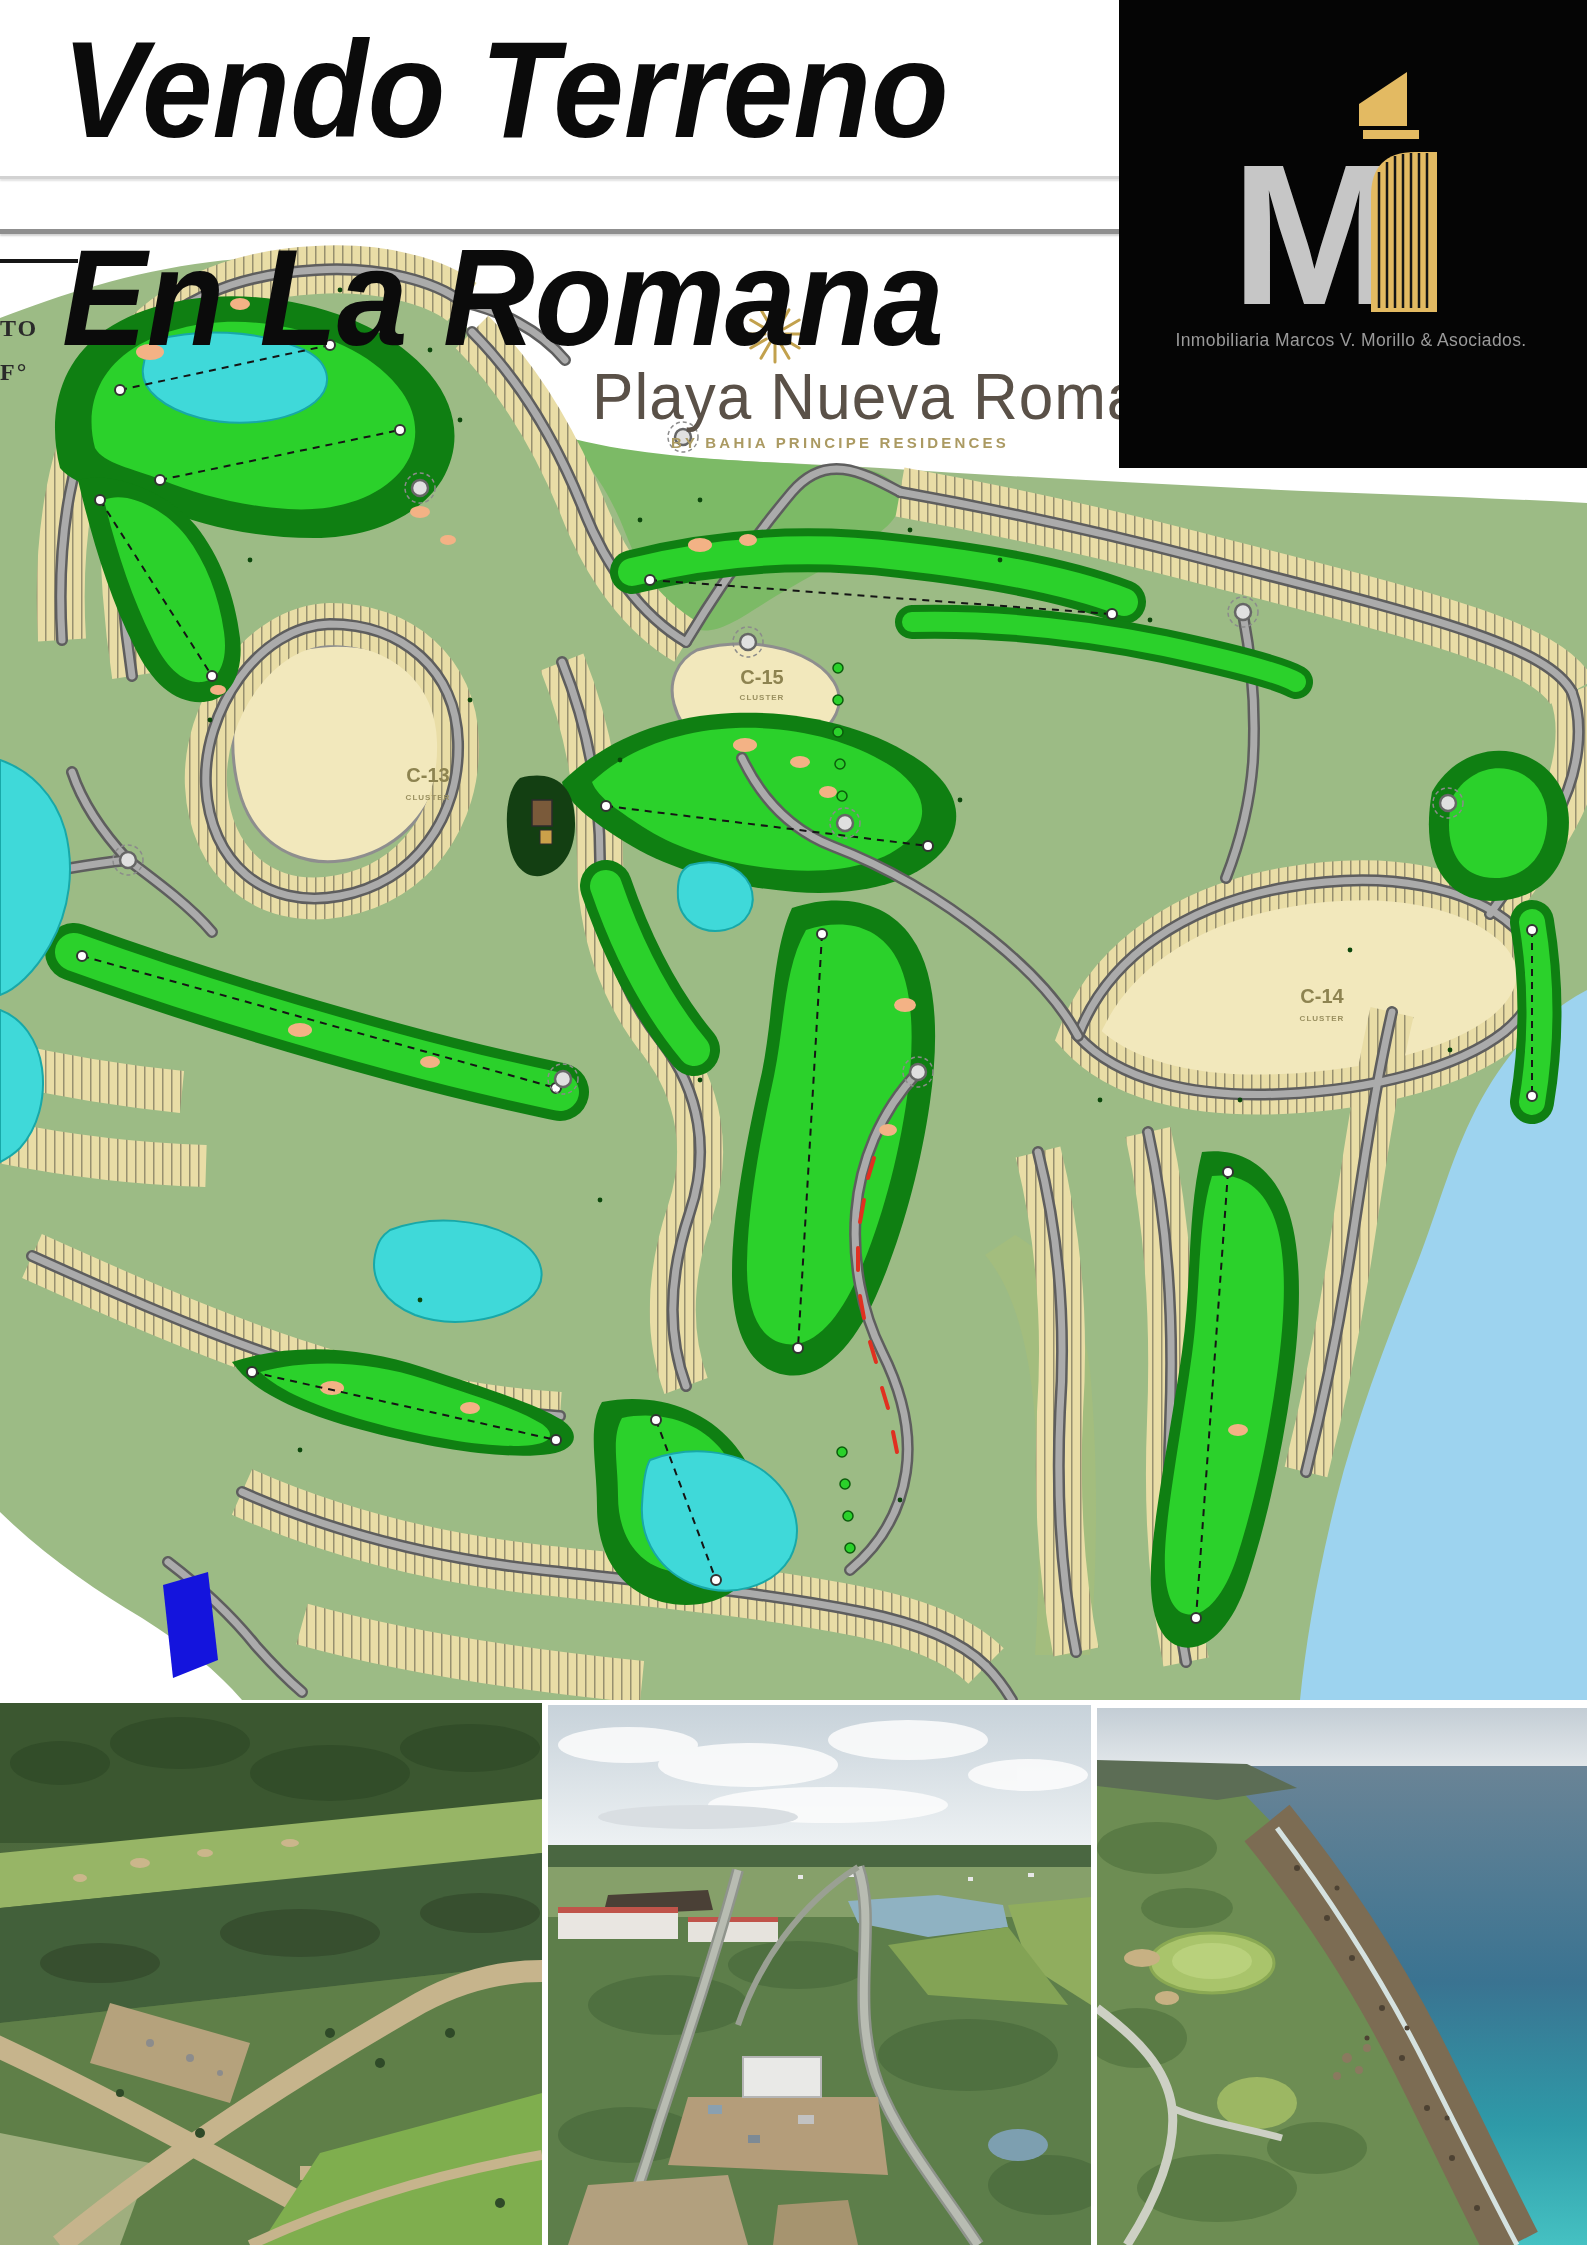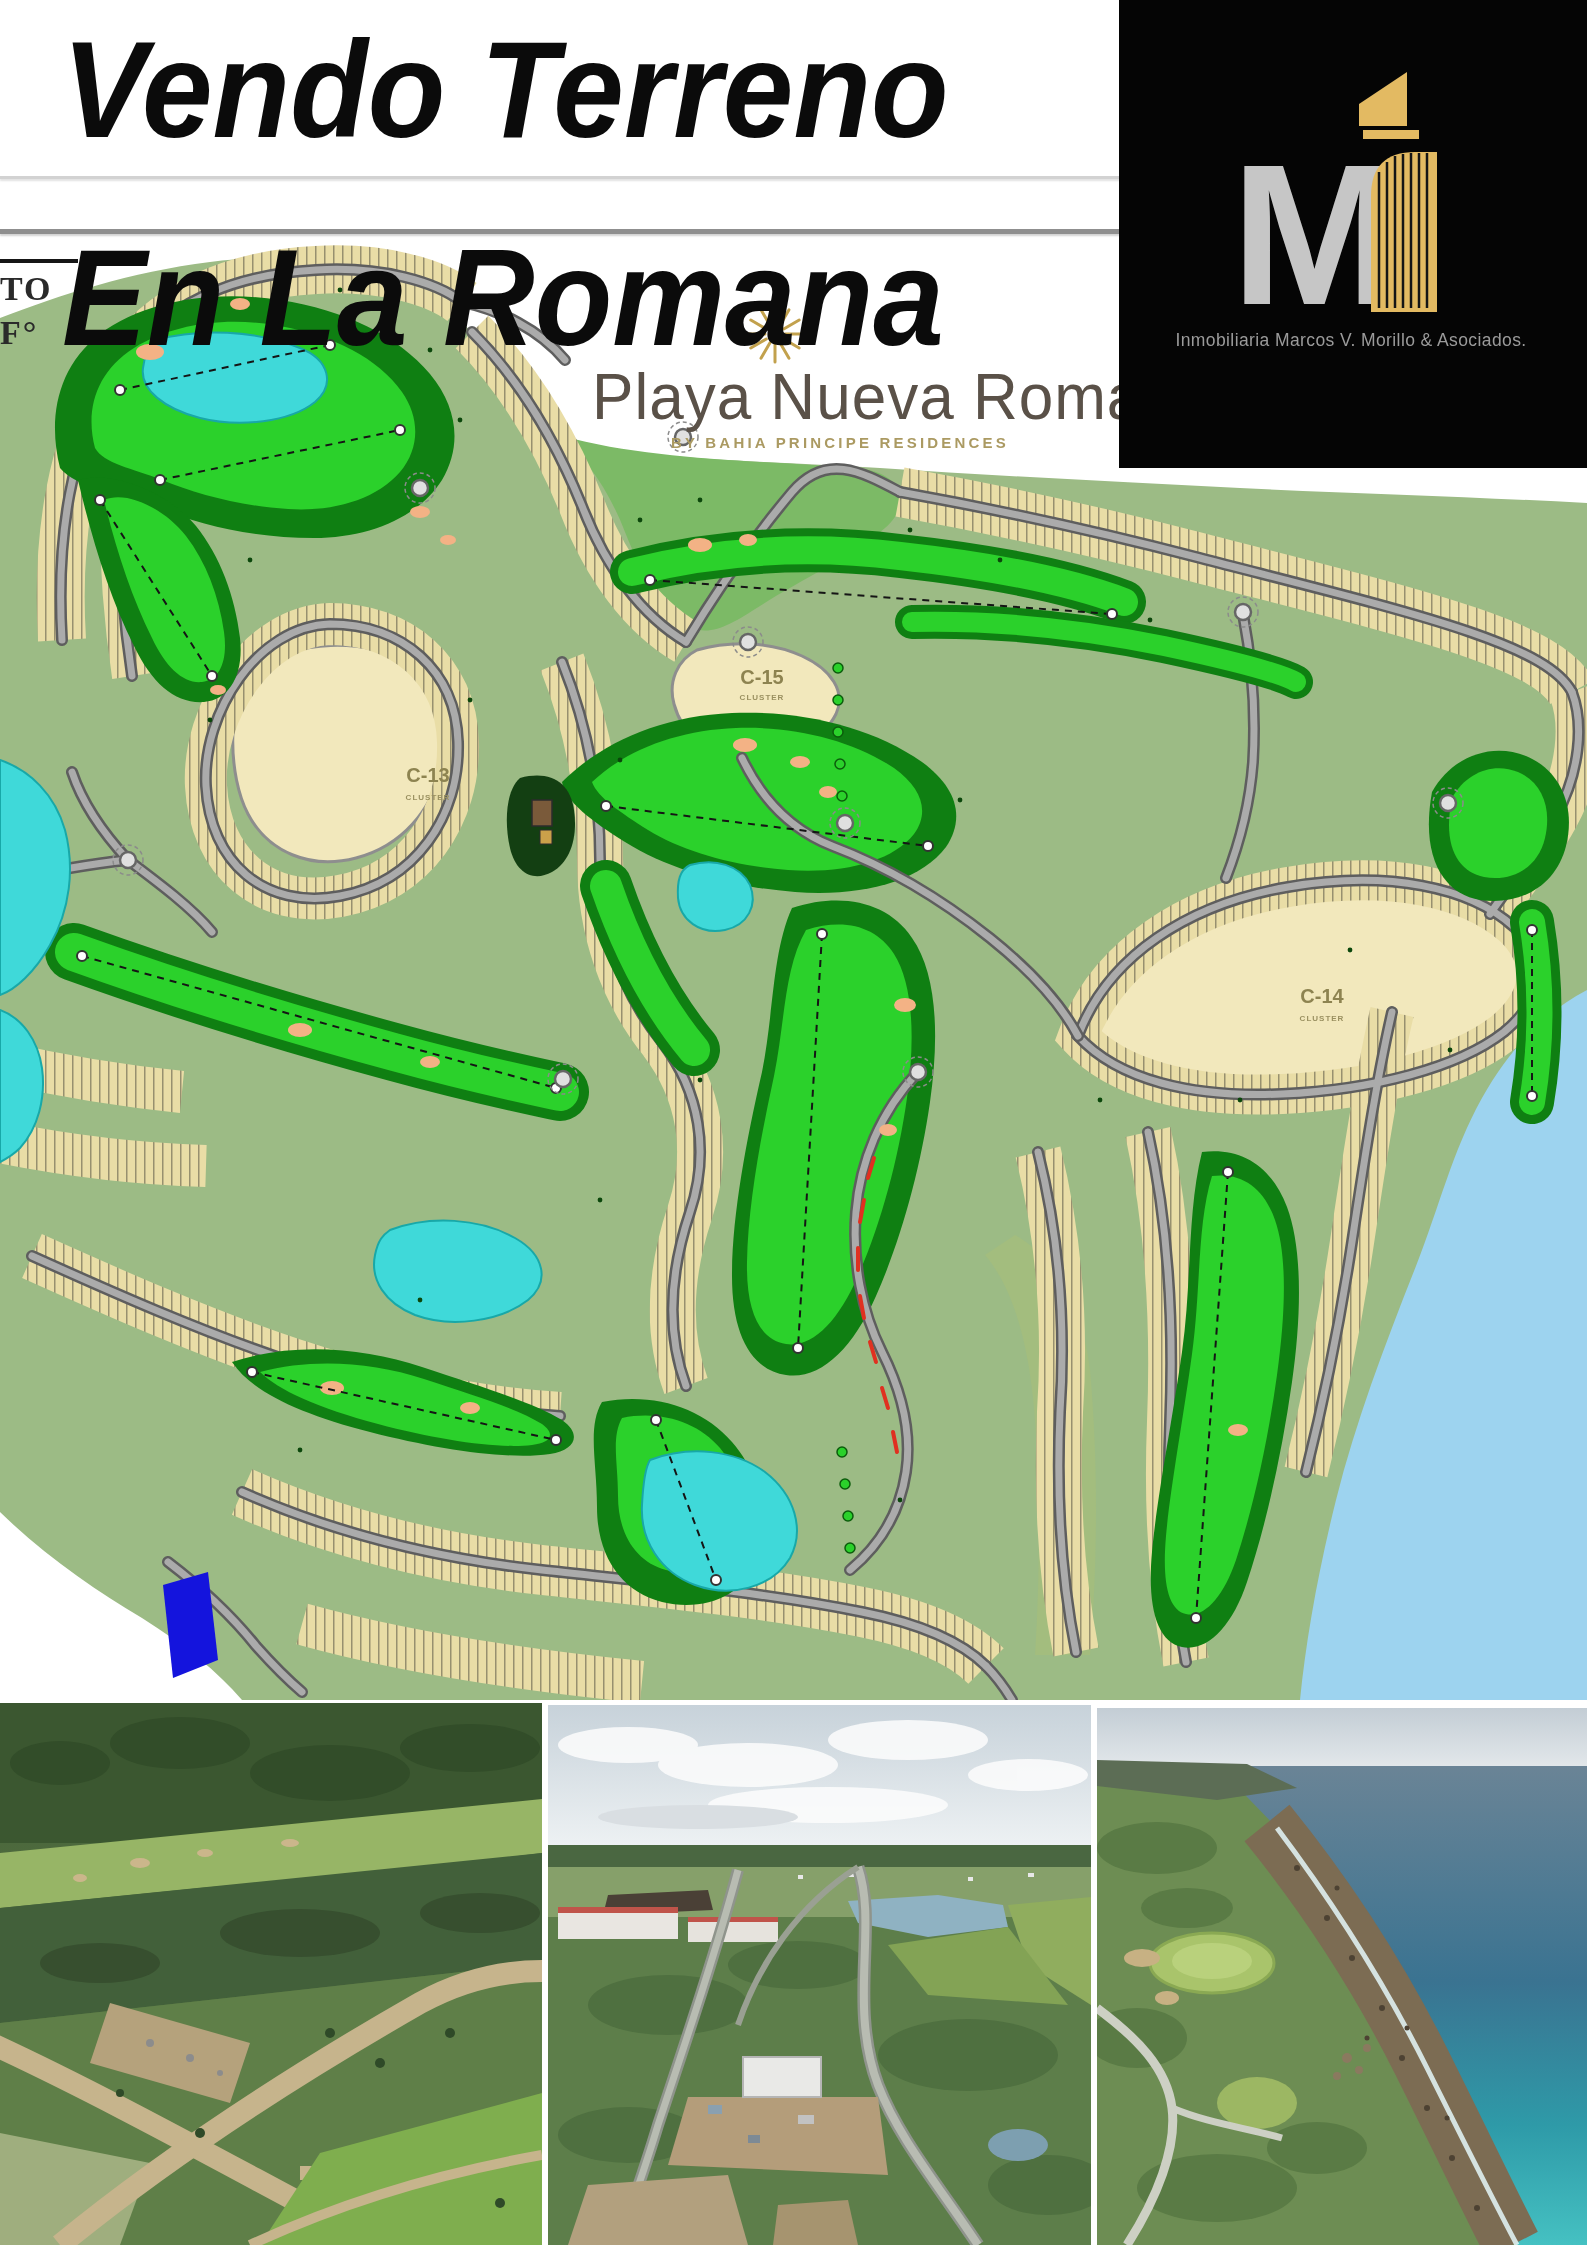--- a/index.html
+++ b/index.html
@@ -8,21 +8,21 @@
   .abs{position:absolute;}
   
   .title{font-weight:700;font-style:italic;color:#0b0b0b;font-size:138px;line-height:1.1;
          transform:scaleX(.92);transform-origin:left top;white-space:nowrap;z-index:5;}
   #title1{left:62px;top:14px;}
   #title2{left:62px;top:222px;}
   .rule{background:#c9c9c9;z-index:4;}
   #rule1{left:0;top:176px;width:1120px;height:3px;background:#d2d2d2;box-shadow:0 2px 2px rgba(0,0,0,.12);}
   #rule2{left:0;top:229px;width:1120px;height:5px;background:#8f8f8f;box-shadow:0 2px 2px rgba(0,0,0,.18);}
   #rulefrag{left:0;top:259px;width:78px;height:4px;background:#161616;z-index:6;}
-  .frag{font-family:"Liberation Serif",serif;font-weight:700;color:#2a2a2a;font-size:34px;z-index:6;line-height:1;}
+  .frag{font-family:"Liberation Serif",serif;font-weight:700;color:#2a2a2a;font-size:24px;z-index:6;line-height:1;margin-top:44px;}
   #fragTO{left:0px;top:272px;letter-spacing:2px;}
   #fragF{left:0px;top:316px;letter-spacing:2px;}
   
   #playaName{left:592px;top:360px;font-size:64px;font-weight:400;color:#5a5148;
              letter-spacing:1px;white-space:nowrap;z-index:4;transform:scaleX(.97);transform-origin:left top;}
   #tagline{left:671px;top:434px;font-size:15px;font-weight:700;color:#ab9a62;letter-spacing:3.2px;
            white-space:nowrap;z-index:4;}
   #sunIcon{left:733px;top:294px;z-index:4;}
   
   #logoBox{left:1119px;top:0;width:468px;height:468px;background:#050505;z-index:10;}

